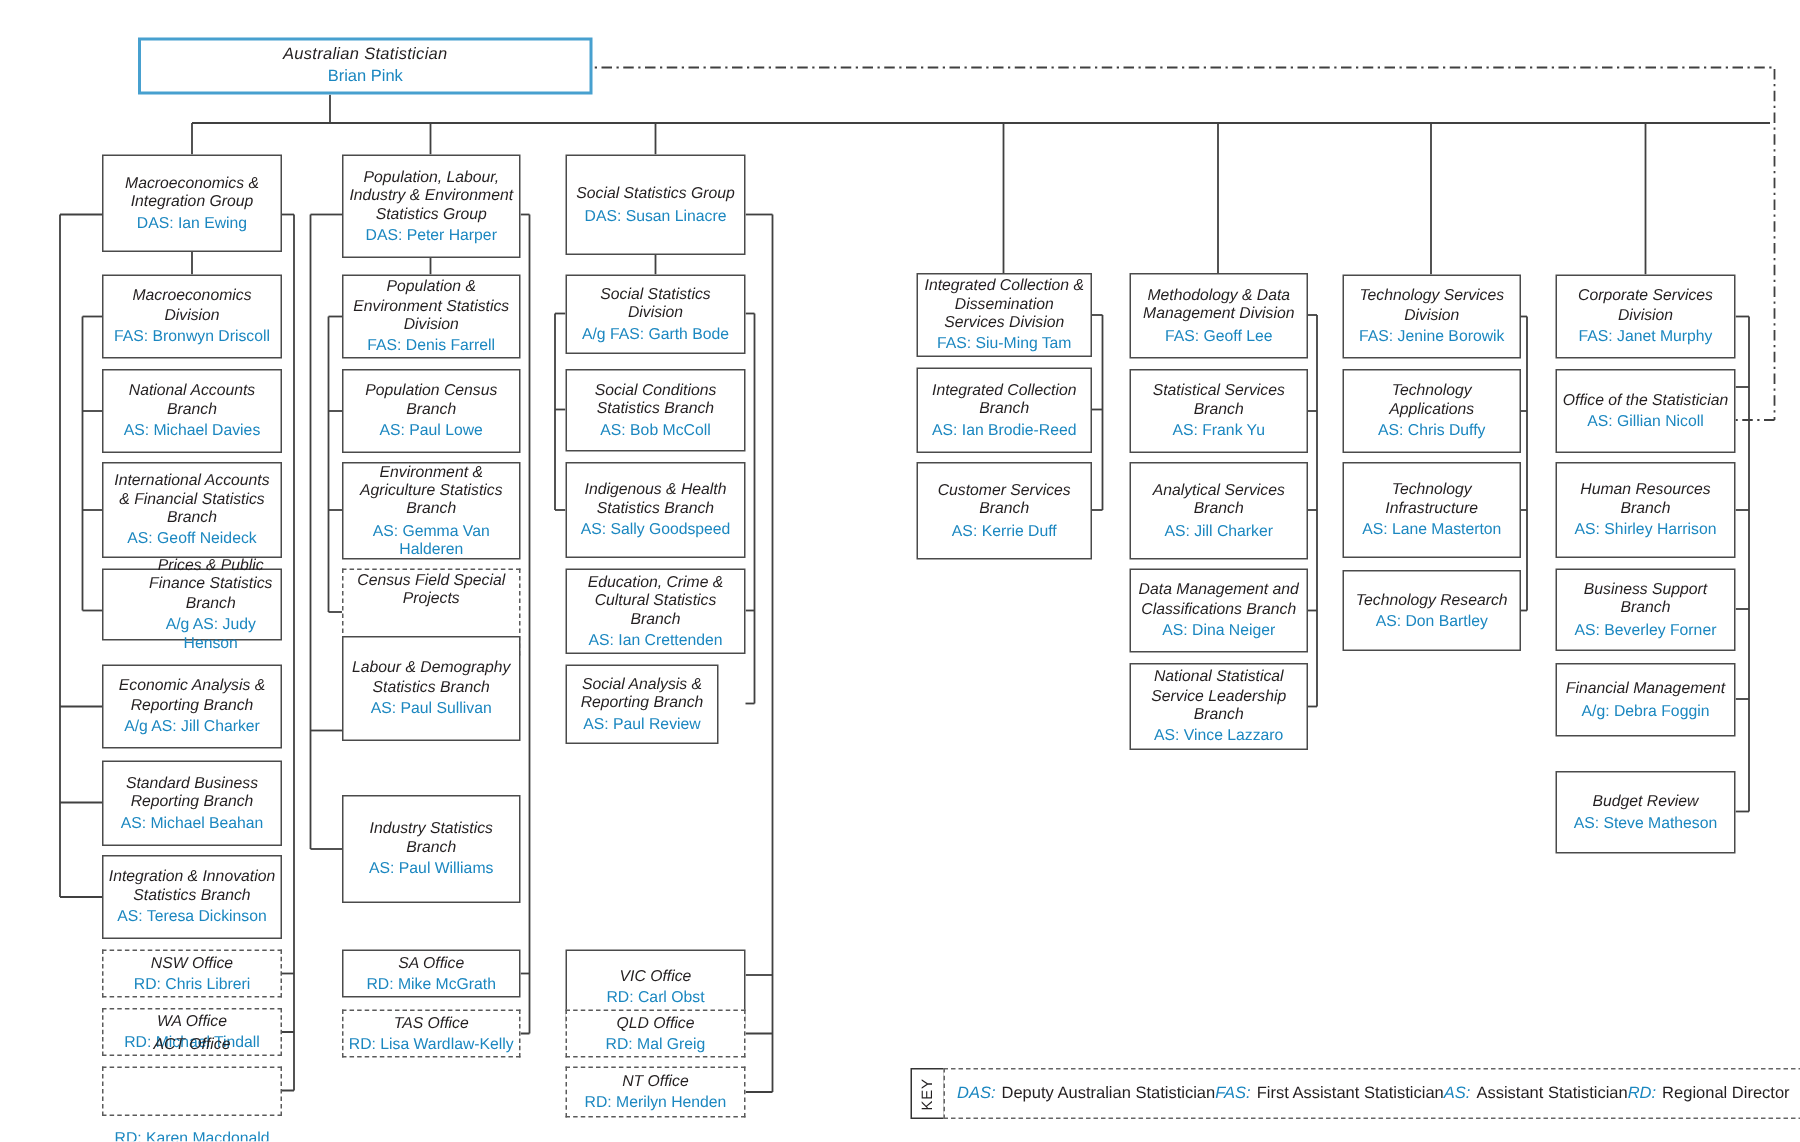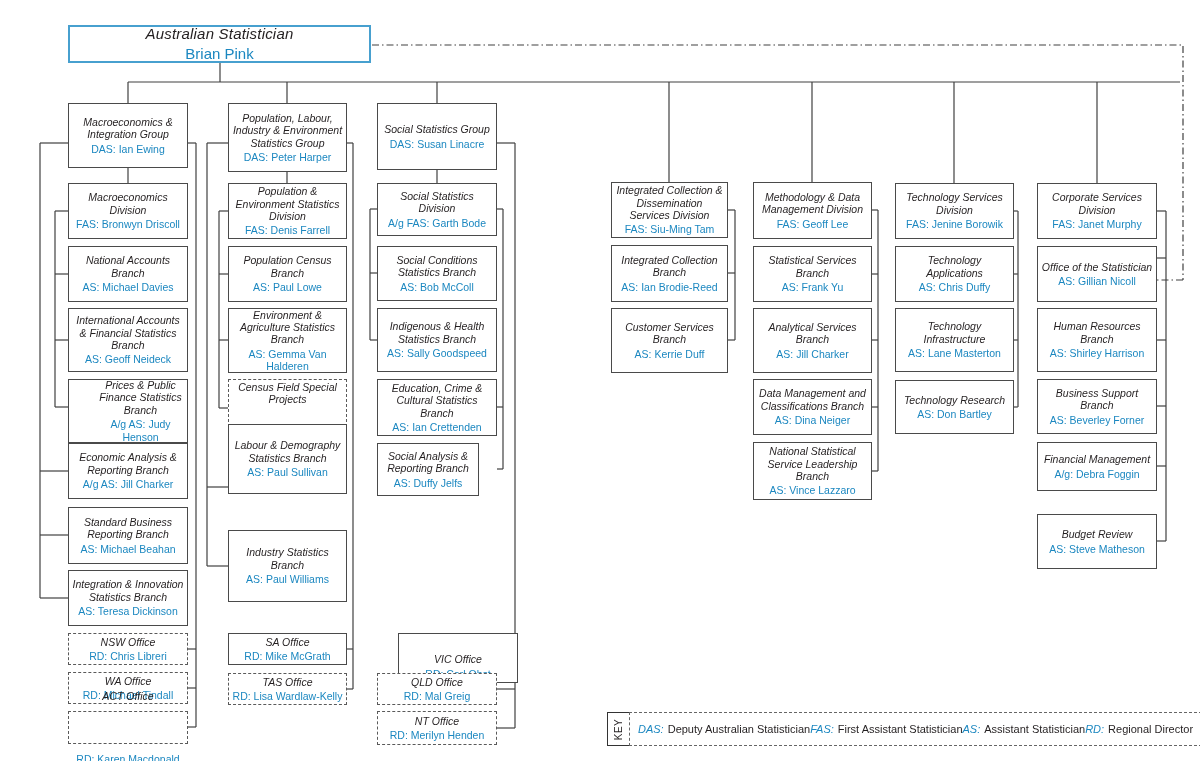--- a/index.html
+++ b/index.html
@@ -5,21 +5,21 @@
   html,body{margin:0;padding:0;background:#fff;}
   .canvas{position:relative;width:1200px;height:761px;background:#fff;overflow:hidden;
           font-family:"Liberation Sans",sans-serif;}
   svg.wires{position:absolute;left:0;top:0;width:1200px;height:761px;}
   .box{position:absolute;background:#fff;border:1px solid #4a4a4a;box-sizing:border-box;
        display:flex;flex-direction:column;justify-content:center;align-items:center;
        text-align:center;font-size:10.5px;line-height:1.18;padding:2px 3px;}
   .box .t{font-style:italic;color:#231f20;}
   .box .n{color:#1b87c0;margin-top:2px;}
   .box.dashed{border:1px dashed #5a5a5a;}
-  .box.root{border:2px solid #47a0cf;font-size:15px;}
+  .box.root{border:2px solid #47a0cf;font-size:11px;margin-left:24px;}
   .box.root .t{letter-spacing:.2px;}
   
   .key{position:absolute;display:flex;align-items:stretch;}
   .key-label{width:23px;border:1px solid #333;display:flex;align-items:center;justify-content:center;
              font-size:10px;color:#231f20;box-sizing:border-box;background:#fff;}
   .key-label span{transform:rotate(-90deg);letter-spacing:.5px;}
   .key-entries{flex:1;border:1px dashed #666;margin-left:-1px;box-sizing:border-box;background:#fff;
                display:flex;align-items:center;justify-content:space-evenly;font-size:11px;padding:0 8px;}
   .key-entry{white-space:nowrap;}
   .key-entry .abbr{color:#1b87c0;margin-right:4px;font-style:italic;}
@@ -125,21 +125,21 @@
         <div class="n">FAS: Bronwyn Driscoll</div>
       </div>
       <div class="box" style="left: 68px; top: 246px; width: 120px; height: 56px;">
         <div class="t">National Accounts Branch</div>
         <div class="n">AS: Michael Davies</div>
       </div>
       <div class="box" style="left: 68px; top: 308px; width: 120px; height: 64px;">
         <div class="t">International Accounts &amp; Financial Statistics Branch</div>
         <div class="n">AS: Geoff Neideck</div>
       </div>
-      <div class="box" style="left: 68px; top: 379px; width: 120px; height: 64px; padding-left: 28px;">
+      <div class="box" style="left: 68px; top: 379px; width: 120px; height: 48px; padding-left: 28px;">
         <div class="t">Prices &amp; Public Finance Statistics Branch</div>
         <div class="n">A/g AS: Judy Henson</div>
       </div>
       <div class="box" style="left: 68px; top: 443px; width: 120px; height: 56px;">
         <div class="t">Economic Analysis &amp; Reporting Branch</div>
         <div class="n">A/g AS: Jill Charker</div>
       </div>
       <div class="box" style="left: 68px; top: 507px; width: 120px; height: 57px;">
         <div class="t">Standard Business Reporting Branch</div>
         <div class="n">AS: Michael Beahan</div>
@@ -211,23 +211,23 @@
       <div class="box" style="left: 377px; top: 308px; width: 120px; height: 64px;">
         <div class="t">Indigenous &amp; Health Statistics Branch</div>
         <div class="n">AS: Sally Goodspeed</div>
       </div>
       <div class="box" style="left: 377px; top: 379px; width: 120px; height: 57px;">
         <div class="t">Education, Crime &amp; Cultural Statistics Branch</div>
         <div class="n">AS: Ian Crettenden</div>
       </div>
       <div class="box" style="left: 377px; top: 443px; width: 102px; height: 53px;">
         <div class="t">Social Analysis &amp; Reporting Branch</div>
-        <div class="n">AS: Duffy Jelfs</div>
-      </div>
-      <div class="box" style="left: 398px; top: 633px; width: 120px; height: 50px; justify-content: flex-end;">
+        <div class="n">AS: Paul Review</div>
+      </div>
+      <div class="box" style="left: 377px; top: 633px; width: 120px; height: 50px;">
         <div class="t">VIC Office</div>
         <div class="n">RD: Carl Obst</div>
       </div>
       <div class="box dashed" style="left: 377px; top: 673px; width: 120px; height: 32px;">
         <div class="t">QLD Office</div>
         <div class="n">RD: Mal Greig</div>
       </div>
       <div class="box dashed" style="left: 377px; top: 711px; width: 120px; height: 34px;">
         <div class="t">NT Office</div>
         <div class="n">RD: Merilyn Henden</div>

